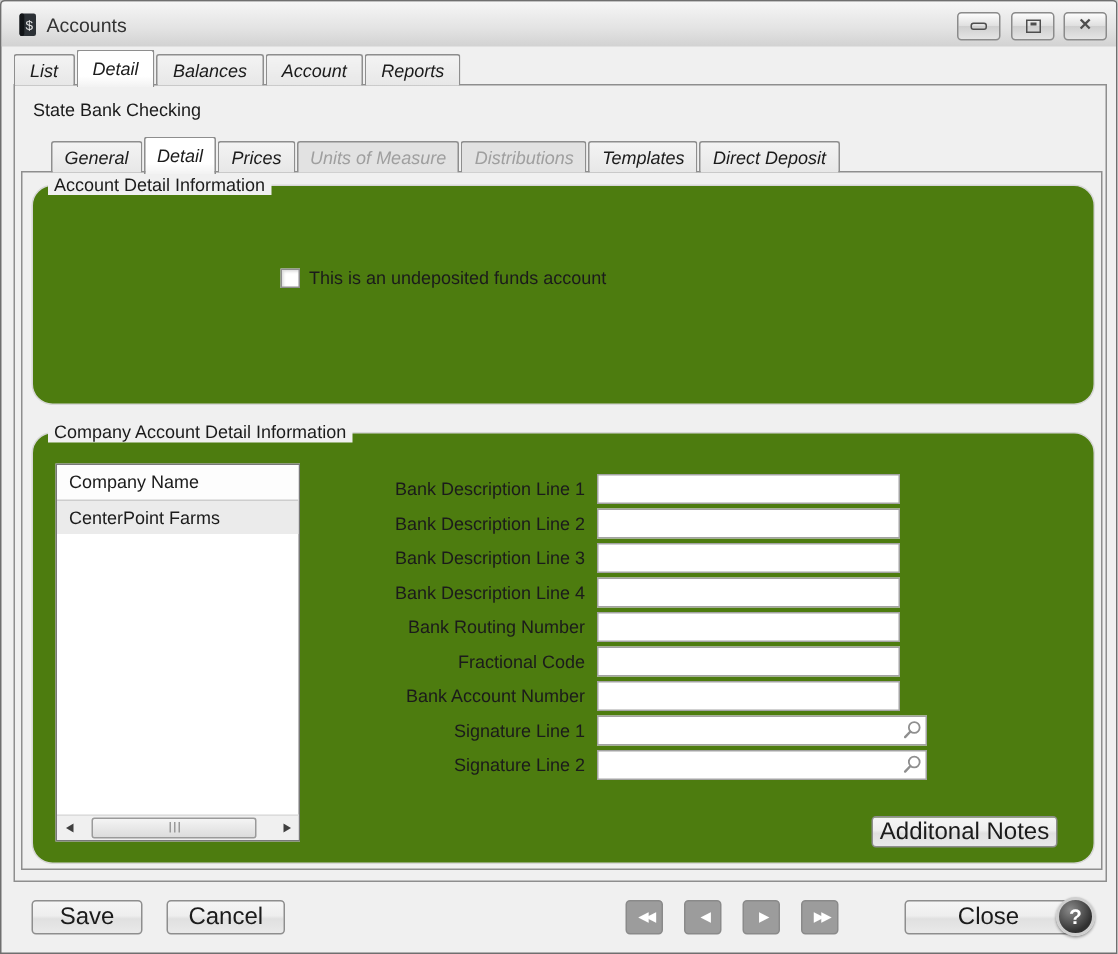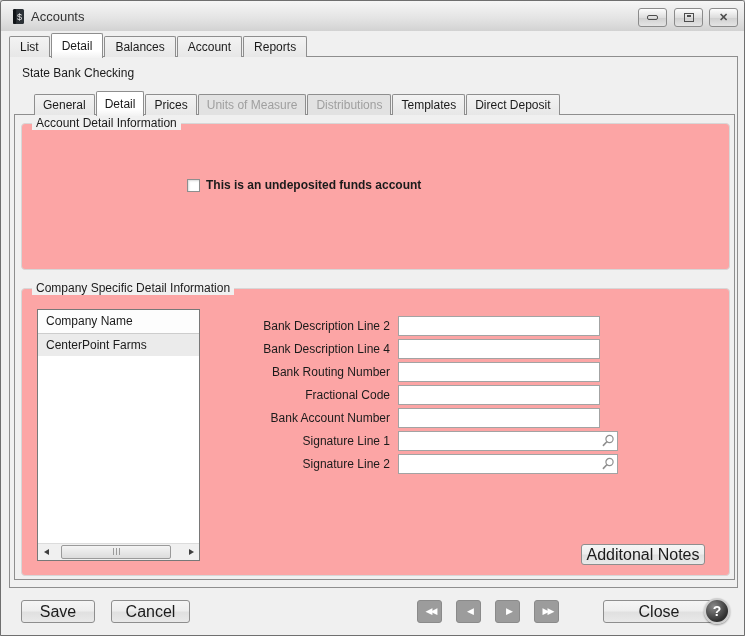--- a/index.html
+++ b/index.html
@@ -22,21 +22,21 @@
     background:linear-gradient(180deg,#fdfdfd,#dedede 50%,#cfcfcf 51%,#e4e4e4);
     border:1px solid #8b8b8b; border-radius:3px; cursor:default;
     display:flex; align-items:center; justify-content:center;
   }
   .btn-min { left:637px; } .btn-max { left:673px; } .btn-close { left:708px; }
   .glyph-min { width:11px; height:5px; border:1px solid #4e4e4e; border-radius:2px; }
   .glyph-max { width:10px; height:9px; border:1px solid #4e4e4e; position:relative; }
   .glyph-max::after { content:""; position:absolute; left:2px; top:1px; width:4px; height:2px; background:#4e4e4e; }
   .glyph-x { font-size:11px; font-weight:bold; color:#4e4e4e; line-height:1; }
   
-  .tabstrip { position:absolute; display:flex; align-items:flex-end; z-index:5; }
+  .tabstrip { position:absolute; display:flex; align-items:flex-end; z-index:5;font-style:italic; }
   .tab {
     height:21px; padding:3px 10px 2px 10px; margin-right:1px;
     border:1px solid #8e8e8e; border-bottom:none; border-radius:2px 2px 0 0;
     background:linear-gradient(180deg,#f3f3f3,#e7e7e7);
     white-space:nowrap; cursor:default;
   }
   .tab.active {
     height:25px; padding-top:5px; background:linear-gradient(180deg,#ffffff 70%,#f2f2f2);
     margin-bottom:-1px; position:relative; z-index:6;margin-top:33px;
   }
@@ -49,29 +49,29 @@
   .outer-page {
     position:absolute; left:8px; top:55px; width:729px; height:532px;
     border:1px solid #8e8e8e; background:#f0f0f0; z-index:1;
   }
   .account-name { position:absolute; left:12px; top:9px; }
   .inner-page {
     position:absolute; left:4px; top:57px; width:721px; height:466px;
     border:1px solid #8e8e8e; background:#f0f0f0;
   }
   .groupbox {
-    position:absolute; border:1px solid #d7d7d7; border-radius:4px; background:#fca5a5;
+    position:absolute; border:1px solid #d7d7d7; border-radius:14px; background:#4d7c0f;
   }
   .gb1 { left:6px; top:8px; width:709px; height:147px; }
   .gb2 { left:6px; top:173px; width:709px; height:288px; }
   .gb-title {
     position:absolute; left:10px; top:-8px; background:#f0f0f0; padding:0 4px; color:#1b1b1b;
   }
   
-  .chk-row { position:absolute; left:165px; top:54px; display:flex; align-items:center;font-weight:bold; }
+  .chk-row { position:absolute; left:165px; top:54px; display:flex; align-items:center; }
   .checkbox {
     width:13px; height:13px; background:#fff; border:1px solid #8e8e8e;
     box-shadow:inset 1px 1px 2px #d9d9d9; margin-right:6px;
   }
   
   .companylist {
     position:absolute; left:15px; top:20px; width:163px; height:252px;
     border:1px solid #787878; background:#fff;
   }
   .list-header {
@@ -184,21 +184,21 @@
 
       <div class="groupbox gb1">
         <span class="gb-title">Account Detail Information</span>
         <div class="chk-row">
           <span class="checkbox"></span>
           <span>This is an undeposited funds account</span>
         </div>
       </div>
 
       <div class="groupbox gb2">
-        <span class="gb-title">Company Specific Detail Information</span>
+        <span class="gb-title">Company Account Detail Information</span>
 
         <div class="companylist">
           <div class="list-header">Company Name</div>
           <div class="list-row">CenterPoint Farms</div>
           <div class="hscroll">
             <div class="scroll-arrow">
               <span class="tri-left"></span>
             </div>
             <div class="scroll-track">
               <div class="scroll-thumb">
@@ -208,21 +208,29 @@
               </div>
             </div>
             <div class="scroll-arrow">
               <span class="tri-right"></span>
             </div>
           </div>
         </div>
 
         <div class="fields">
           <div class="frow">
+            <span class="flabel">Bank Description Line 1</span>
+            <span class="fwrap w-normal"><input value="" style=""></span>
+          </div>
+          <div class="frow">
             <span class="flabel">Bank Description Line 2</span>
+            <span class="fwrap w-normal"><input value="" style=""></span>
+          </div>
+          <div class="frow">
+            <span class="flabel">Bank Description Line 3</span>
             <span class="fwrap w-normal"><input value="" style=""></span>
           </div>
           <div class="frow">
             <span class="flabel">Bank Description Line 4</span>
             <span class="fwrap w-normal"><input value="" style=""></span>
           </div>
           <div class="frow">
             <span class="flabel">Bank Routing Number</span>
             <span class="fwrap w-normal"><input value="" style=""></span>
           </div>

